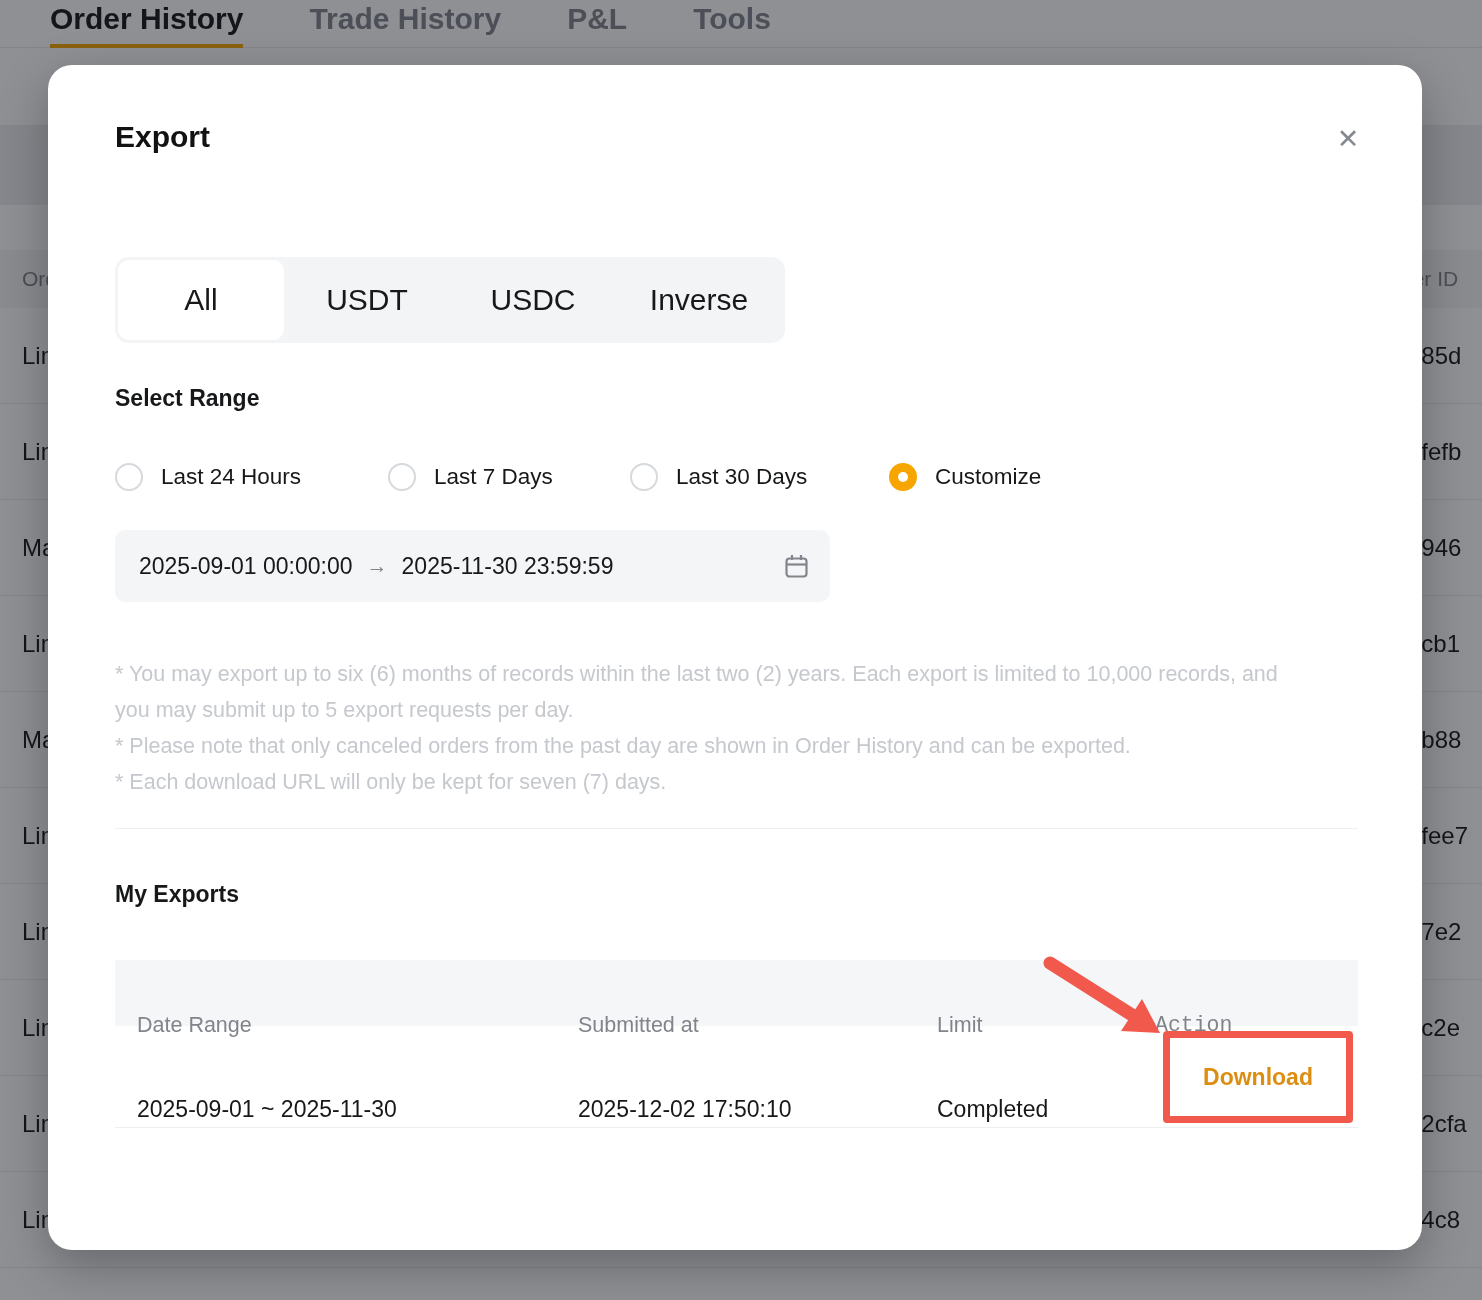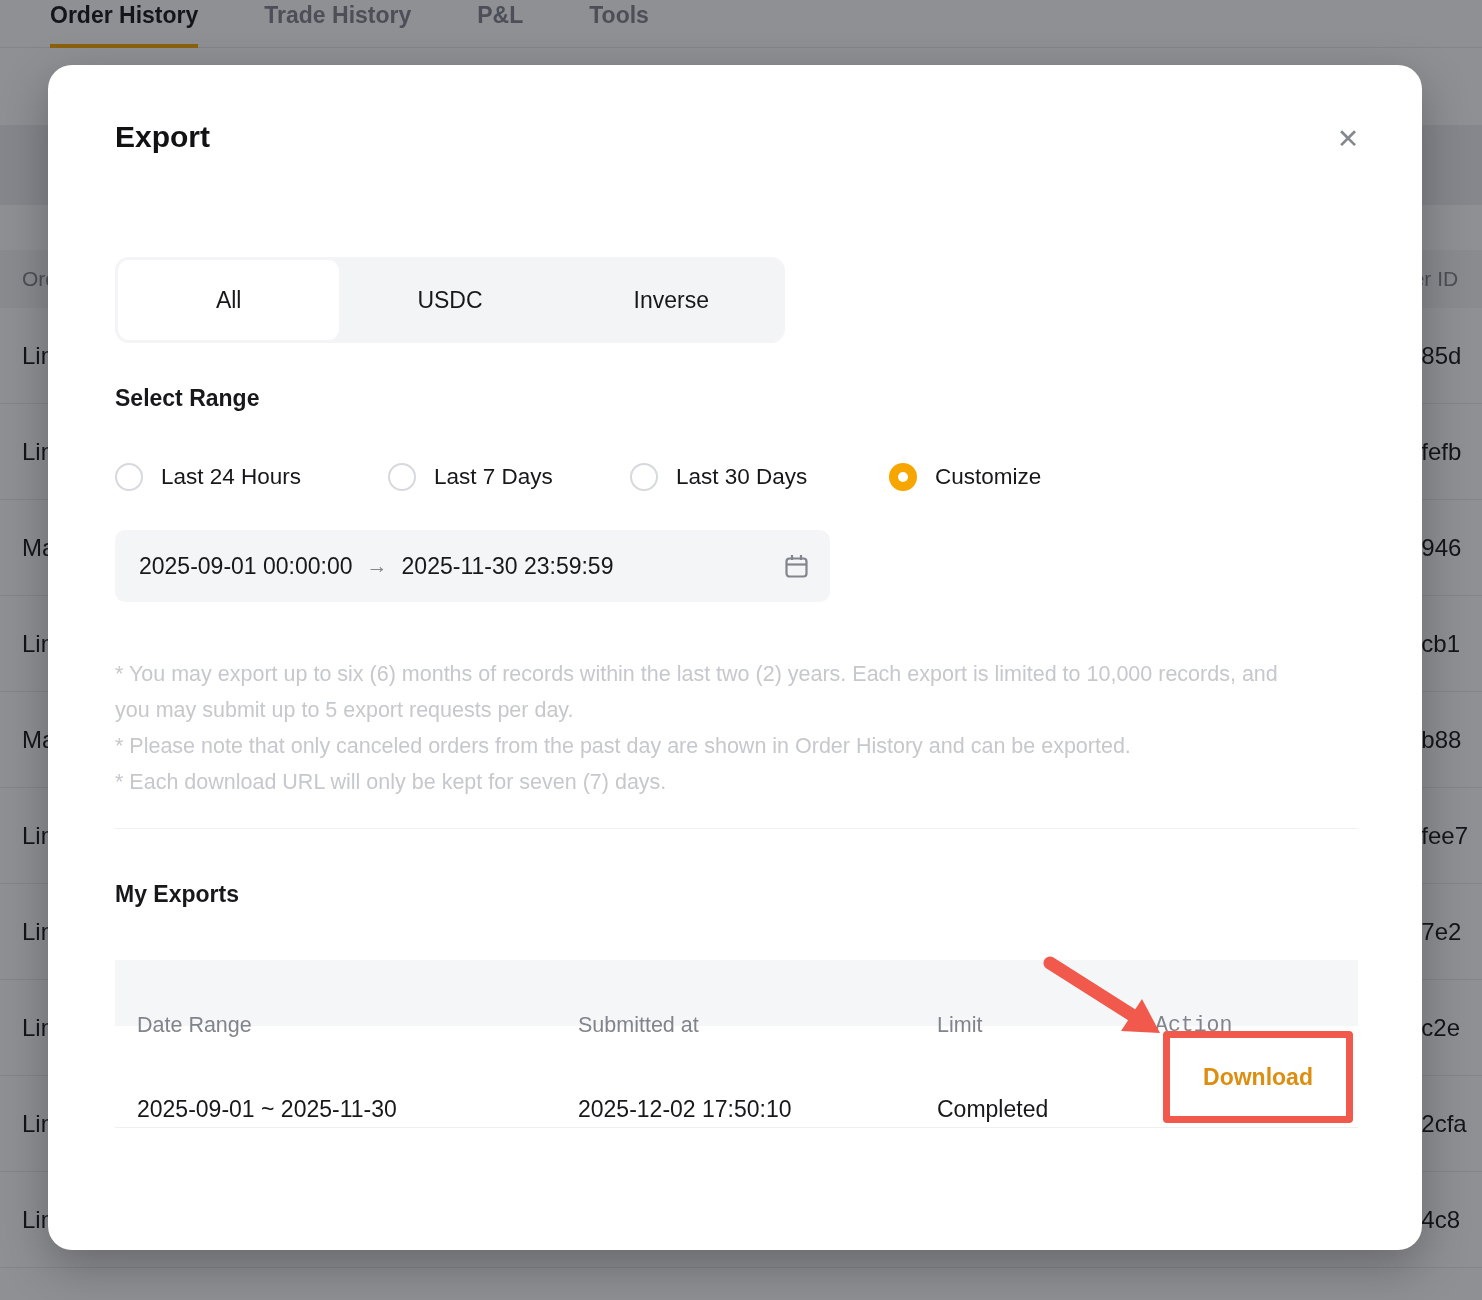--- a/index.html
+++ b/index.html
@@ -2,21 +2,21 @@
 <html><head>
 <meta charset="utf-8">
 <style>
   * { box-sizing: border-box; }
   body { margin: 0; font-family: "Liberation Sans", sans-serif; background: #fff; }
   .page { position: relative; width: 1482px; height: 1300px; background: #ffffff; overflow: hidden; }
 
   
   .app-tabbar { position: absolute; top: 0; left: 0; right: 0; height: 48px;
     border-bottom: 1px solid #e9eaec; display: flex; padding-left: 50px; }
-  .app-tab { position: relative; font-size: 23px; font-weight: 600; color: #81858c;
+  .app-tab { position: relative; font-size: 30px; font-weight: 600; color: #81858c;
     margin-right: 66px; padding-top: 2px; height: 48px; }
   .app-tab.active { color: #17181a; }
   .app-tab.active::after { content: ""; position: absolute; left: 0; right: 0; bottom: 0;
     height: 4px; background: #f7a600; }
 
   .filter-band { position: absolute; top: 125px; left: 0; width: 100%; height: 80px; background: #eceef0; }
   .header-band { position: absolute; top: 250px; left: 0; width: 100%; height: 58px;
     background: #f4f5f6; font-size: 21px; color: #81858c; }
   .header-band span { position: absolute; top: 50%; transform: translateY(-50%); white-space: nowrap; }
   .frag-left { left: 22px; }
@@ -33,21 +33,21 @@
   .modal { position: absolute; left: 48px; top: 65px; width: 1374px; height: 1185px;
     background: #ffffff; border-radius: 24px; box-shadow: 0 16px 48px rgba(0,0,0,0.28); }
   .modal-title { position: absolute; left: 67px; top: 55px; font-size: 30px; font-weight: 700; color: #121214; }
   .close-btn { position: absolute; right: 54px; top: 54px; width: 40px; height: 40px;
     background: none; border: none; font-size: 27px; color: #84888f; cursor: pointer;
     font-family: inherit; line-height: 40px; padding: 0; }
 
   .seg { position: absolute; left: 67px; top: 192px; width: 670px; height: 86px;
     background: #f3f4f6; border-radius: 14px; display: flex; padding: 3px; }
   .seg-item { flex: 1; display: flex; align-items: center; justify-content: center;
-    font-size: 23px; font-weight: 500; color: #17181a; border-radius: 11px; cursor: pointer; }
+    font-size: 30px; font-weight: 500; color: #17181a; border-radius: 11px; cursor: pointer; }
   .seg-item.selected { background: #ffffff; }
 
   .section-label { position: absolute; left: 67px; font-size: 23px; font-weight: 700; color: #17181a; }
   .lbl-range { top: 320px; }
   .lbl-exports { top: 816px; }
 
   .radios { position: absolute; left: 67px; top: 398px; height: 32px; width: 1240px; text-decoration: underline; }
   .radio-item { position: absolute; top: 0; display: flex; align-items: center; cursor: pointer; }
   .radio-circle { width: 28px; height: 28px; border-radius: 50%;
     border: 2px solid #d6d9dd; background: #fff; margin-right: 18px; position: relative; }
@@ -147,20 +147,21 @@
   </div>
 
   <div class="overlay"></div>
 
   <div class="modal">
     <div class="modal-title">Export</div>
     <button class="close-btn">✕</button>
 
     <div class="seg" id="seg">
         <div class="seg-item selected">All</div>
+        <div class="seg-item">USDT</div>
         <div class="seg-item">USDC</div>
         <div class="seg-item">Inverse</div>
       </div>
 
     <div class="section-label lbl-range">Select Range</div>
 
     <div class="radios" id="radios">
         <div class="radio-item" style="left: 0px;">
           <span class="radio-circle"></span>
           <span class="radio-label">Last 24 Hours</span>

